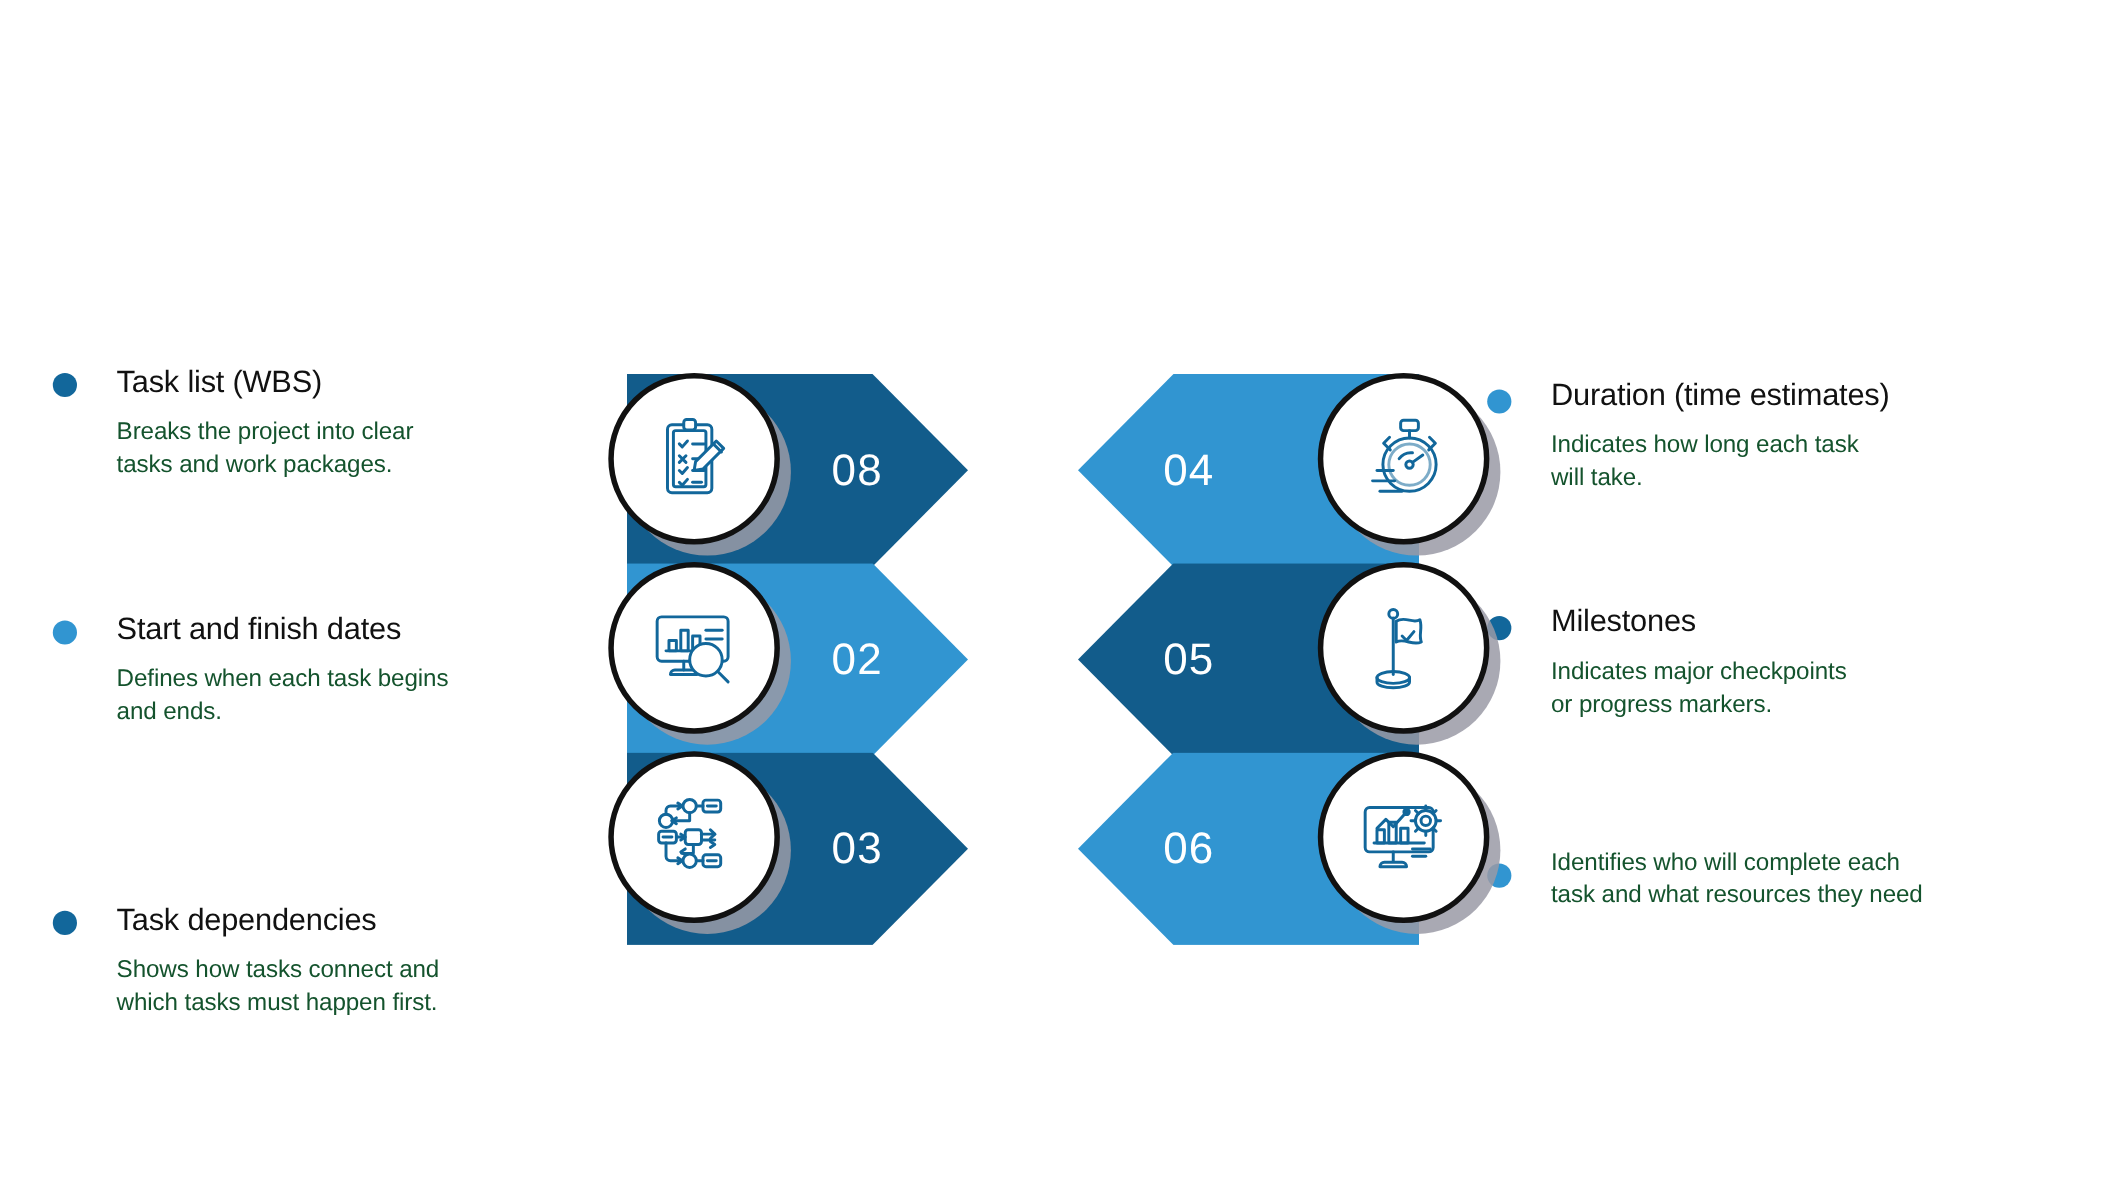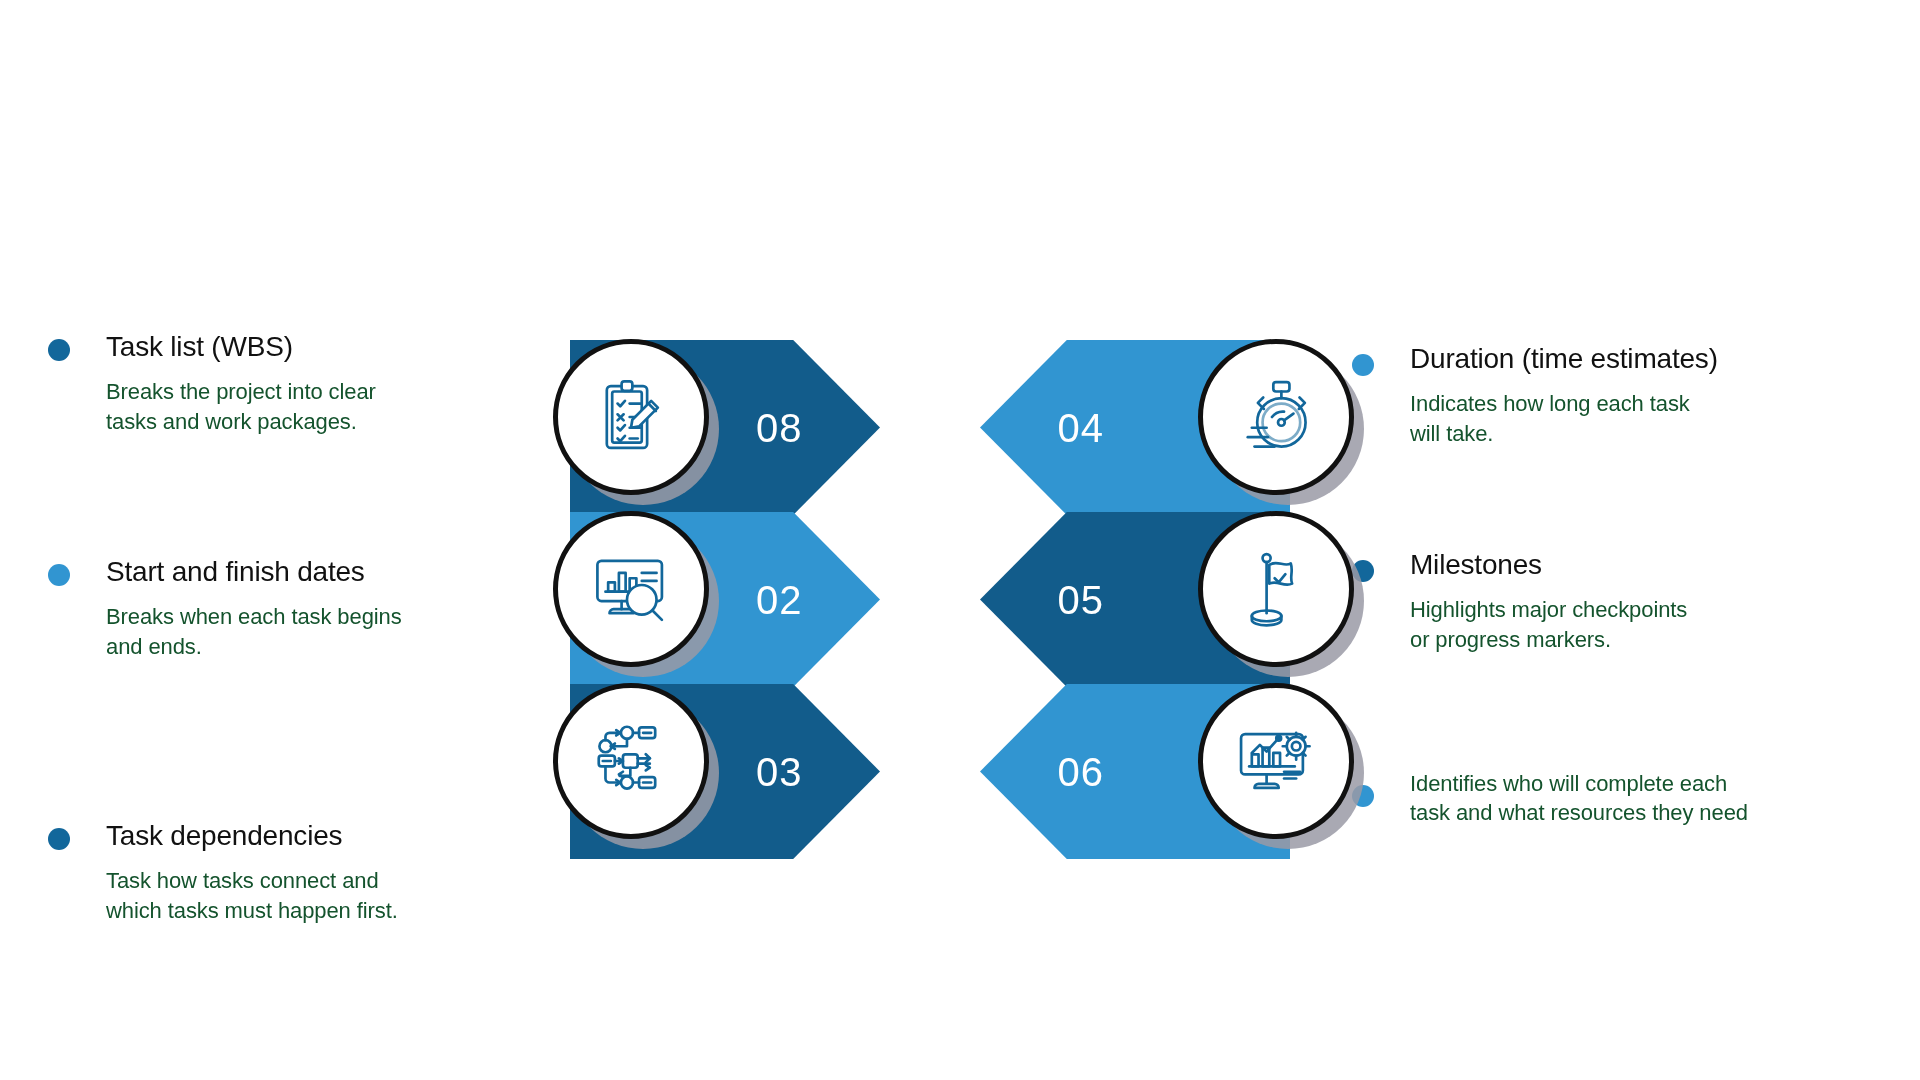--- a/index.html
+++ b/index.html
@@ -117,46 +117,46 @@
     <div class="entry" style="top:330px;">
       <span class="bullet" style="background:#12679B"></span>
       <div class="heading">Task list (WBS)</div>
       <div class="desc">Breaks the project into clear
 tasks and work packages.</div>
     </div>
 
     <div class="entry" style="top:555px;">
       <span class="bullet" style="background:#3195D1"></span>
       <div class="heading">Start and finish dates</div>
-      <div class="desc">Breaks when each task begins
+      <div class="desc">Defines when each task begins
 and ends.</div>
     </div>
 
     <div class="entry" style="top:819px;">
       <span class="bullet" style="background:#12679B"></span>
       <div class="heading">Task dependencies</div>
-      <div class="desc">Task how tasks connect and
+      <div class="desc">Shows how tasks connect and
 which tasks must happen first.</div>
     </div>
 
   </div>
 
   <div class="col col-right">
 
     <div class="entry" style="top:342px;">
       <span class="bullet" style="background:#3195D1"></span>
       <div class="heading">Duration (time estimates)</div>
       <div class="desc">Indicates how long each task
 will take.</div>
     </div>
 
     <div class="entry" style="top:548px;">
       <span class="bullet" style="background:#12679B"></span>
       <div class="heading">Milestones</div>
-      <div class="desc">Highlights major checkpoints
+      <div class="desc">Indicates major checkpoints
 or progress markers.</div>
     </div>
 
     <div class="entry" style="top:755px;">
       <span class="bullet" style="background:#3195D1;top:30px;"></span>
       <div class="desc">Identifies who will complete each
 task and what resources they need</div>
     </div>
 
   </div>

